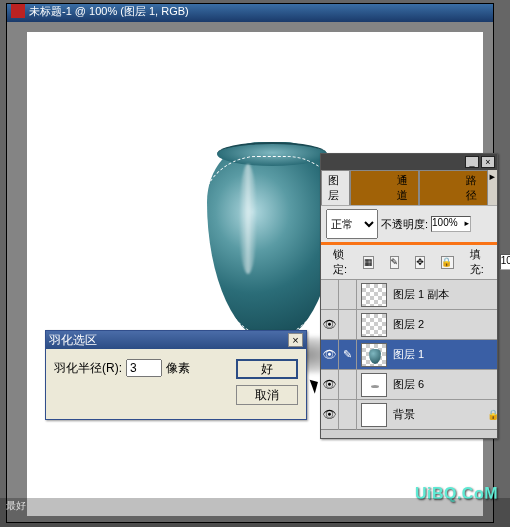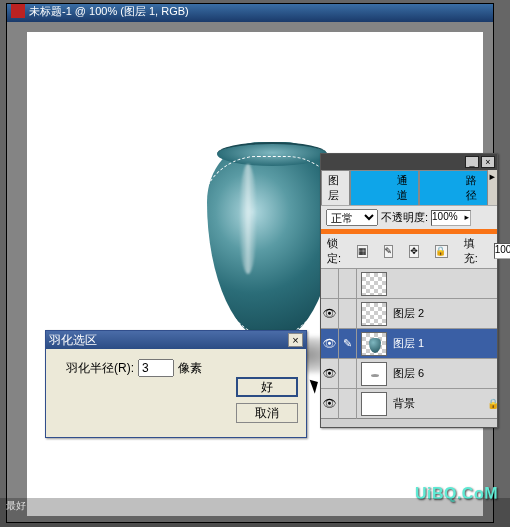--- a/index.html
+++ b/index.html
@@ -16,41 +16,41 @@
   .shadow { position: absolute; left: 40px; top: 195px; width: 170px; height: 36px; background: radial-gradient(ellipse 70% 100% at 50% 50%, rgba(0,0,0,.5), rgba(0,0,0,0) 70%); filter: blur(2px); }
   .vase { position: absolute; left: 40px; top: 0; width: 130px; height: 200px; background: radial-gradient(ellipse 130% 90% at 35% 35%, #b0d8df 0%, #5a9ba4 22%, #2b6d78 45%, #174b55 75%, #0d3a44 100%); border-radius: 40% 40% 50% 50% / 30% 30% 70% 70%; }
   .vase-top { position: absolute; left: 50px; top: 0; width: 110px; height: 24px; background: radial-gradient(ellipse at 50% 40%, #7fb7c0, #2b6d78 70%); border-radius: 50%; border-top: 2px solid #1a4952; }
   .highlight { position: absolute; left: 72px; top: 22px; width: 18px; height: 110px; background: linear-gradient(to right, rgba(255,255,255,0) 0%, rgba(255,255,255,.55) 50%, rgba(255,255,255,0) 100%); filter: blur(1px); border-radius: 50%; }
   .marquee { position: absolute; left: 34px; top: 14px; width: 142px; height: 182px; border: 1.5px dashed #fff; border-radius: 40% 40% 50% 50% / 30% 30% 70% 70%; pointer-events: none; }
 
   
   .dialog { position: absolute; left: 45px; top: 330px; width: 262px; background: #ece9d8; border: 1px solid #314e8c; box-shadow: 1px 1px 2px rgba(0,0,0,.4); }
   .dlg-title { background: linear-gradient(#4a6ca8,#2b4c84); color: #fff; font-size: 12px; height: 18px; display: flex; align-items: center; justify-content: space-between; padding: 0 3px; }
   .dlg-close { width: 15px; height: 14px; background: #ece9d8; color: #000; text-align: center; line-height: 12px; font-size: 11px; border: 1px solid #888; cursor: pointer; }
-  .dlg-body { padding: 10px 8px 14px 20px; display: flex; align-items: flex-start; flex-direction: column; }
+  .dlg-body { padding: 10px 8px 14px 8px; display: flex; align-items: flex-start; }
   .dlg-row { display: flex; align-items: center; gap: 4px; font-size: 12px; }
   .dlg-input { width: 36px; height: 18px; font-size: 12px; padding: 0 2px; }
   .dlg-btns { margin-left: auto; display: flex; flex-direction: column; gap: 6px; }
   .btn { width: 62px; height: 20px; font-size: 12px; background: #ece9d8; border: 1px solid #888; cursor: pointer; }
   .btn.default { border: 2px solid #2b4c84; }
   .cursor-arrow { position: absolute; left: 312px; top: 378px; width: 0; height: 0; border-left: 7px solid #000; border-top: 5px solid transparent; border-bottom: 10px solid transparent; transform: rotate(-20deg); pointer-events: none; z-index: 50; }
 
   
   .panel { position: absolute; left: 320px; top: 153px; width: 178px; background: #e6e6e6; border: 1px solid #555; box-shadow: 1px 1px 2px rgba(0,0,0,.4); }
   .panel-head { height: 16px; background: #444; display: flex; justify-content: flex-end; align-items: center; gap: 2px; padding: 0 2px; }
   .panel-head .winbtn { width: 14px; height: 12px; background: #ccc; border: 1px solid #222; font-size: 9px; text-align: center; line-height: 10px; cursor: pointer; }
   .panel-tabs { display: flex; background: #d4d0c8; font-size: 11px; }
   .panel-tab { padding: 2px 6px; border: 1px solid #888; border-bottom: none; background: #e6e6e6; cursor: pointer; }
-  .panel-tab.inactive { background: #0ea5e9; padding-left: 46px; }
+  .panel-tab.inactive { background: #a16207; padding-left: 46px; }
   .panel-tabs .menu { margin-left: auto; width: 14px; text-align: center; cursor: pointer; }
   .panel-opts { padding: 3px 5px; display: flex; align-items: center; gap: 3px; font-size: 11px; border-top: 1px solid #aaa; }
-  .panel-opts select { font-size: 11px; height: 17px; width: 52px; }
+  .panel-opts select { font-size: 11px; height: 30px; width: 52px; }
   .opacity-box, .fill-box { width: 40px; height: 16px; font-size: 10px; border: 1px inset #aaa; text-align: left; padding: 0 10px 0 0; background: #fff; position: relative; }
   .opacity-box::after, .fill-box::after { content: "▸"; position: absolute; right: 1px; top: 1px; font-size: 9px; }
-  .lock-row { display: flex; align-items: center; gap: 16px; padding: 2px 6px; font-size: 11px; border-top: 5px solid #f97316; }
+  .lock-row { display: flex; align-items: center; gap: 16px; padding: 2px 12px; font-size: 11px; border-top: 3px solid #f97316; }
   .lockicon { width: 13px; height: 13px; border: 1px solid #888; background: #f4f4f4; display: inline-block; font-size: 9px; text-align: center; line-height: 11px; }
 
   .layer-list { background: #d8d8d8; }
   .layer-row { display: flex; align-items: center; height: 30px; border-top: 1px solid #999; font-size: 11px; }
   .layer-row.selected { background: #3a5fa5; color: #fff; }
   .eye-col, .link-col { width: 18px; height: 30px; border-right: 1px solid #999; display: flex; align-items: center; justify-content: center; font-size: 11px; }
   .thumb { width: 26px; height: 24px; margin: 0 4px; background: #fff; border: 1px solid #666; position: relative; }
   .thumb.checker { background: repeating-conic-gradient(#ccc 0 25%, #fff 0 50%) 0 0/8px 8px; }
   .thumb.vaseThumb::after { content: ""; position: absolute; left: 7px; top: 5px; width: 12px; height: 15px; background: radial-gradient(circle at 35% 30%, #7fb7c0, #1a4952); border-radius: 40% 40% 50% 50%/30% 30% 70% 70%; }
   .layer-name { flex: 1; padding-left: 2px; }
@@ -123,20 +123,21 @@
     <span class="lockicon">🔒</span>
     <span style="margin-left:auto">填充:</span>
     <span class="fill-box">100%</span>
   </div>
 
   <div class="layer-list">
     <div class="layer-row">
       <div class="eye-col"></div>
       <div class="link-col"></div>
       <div class="thumb checker"></div>
+      <span class="layer-name">图层 1 副本</span>
     </div>
     <div class="layer-row">
       <div class="eye-col">👁</div>
       <div class="link-col"></div>
       <div class="thumb checker"></div>
       <span class="layer-name">图层 2</span>
     </div>
     <div class="layer-row selected">
       <div class="eye-col">👁</div>
       <div class="link-col">✎</div>

